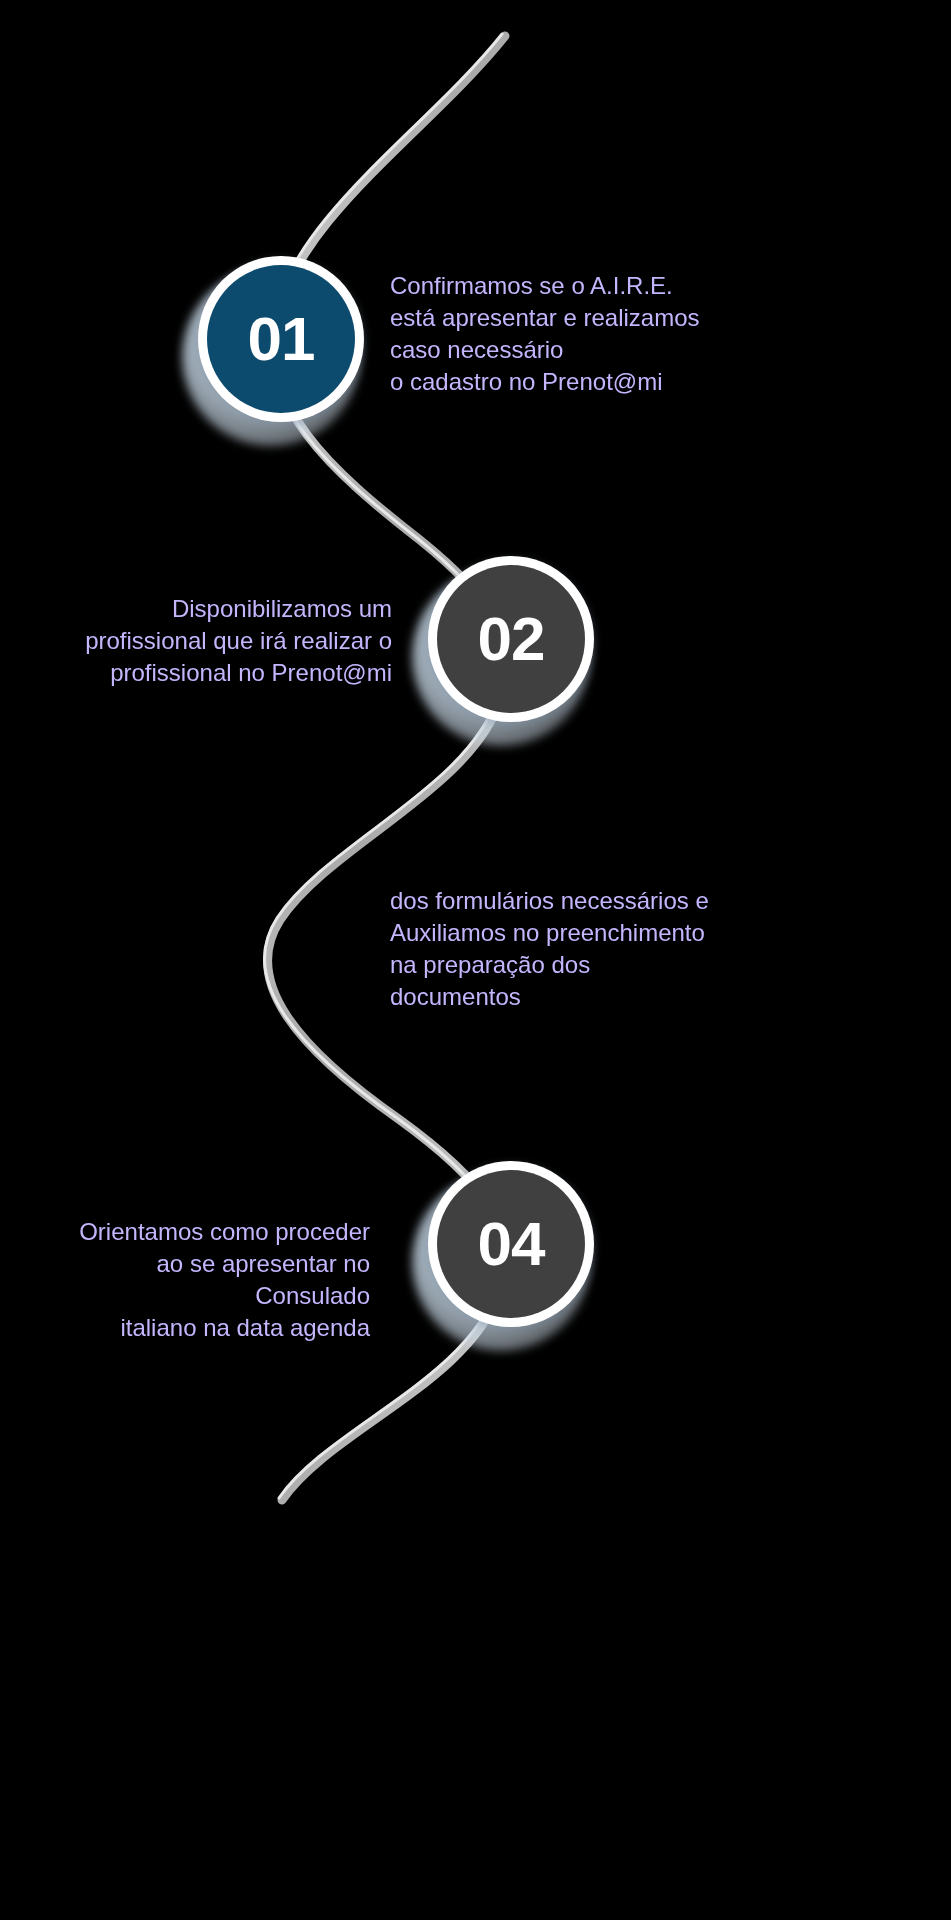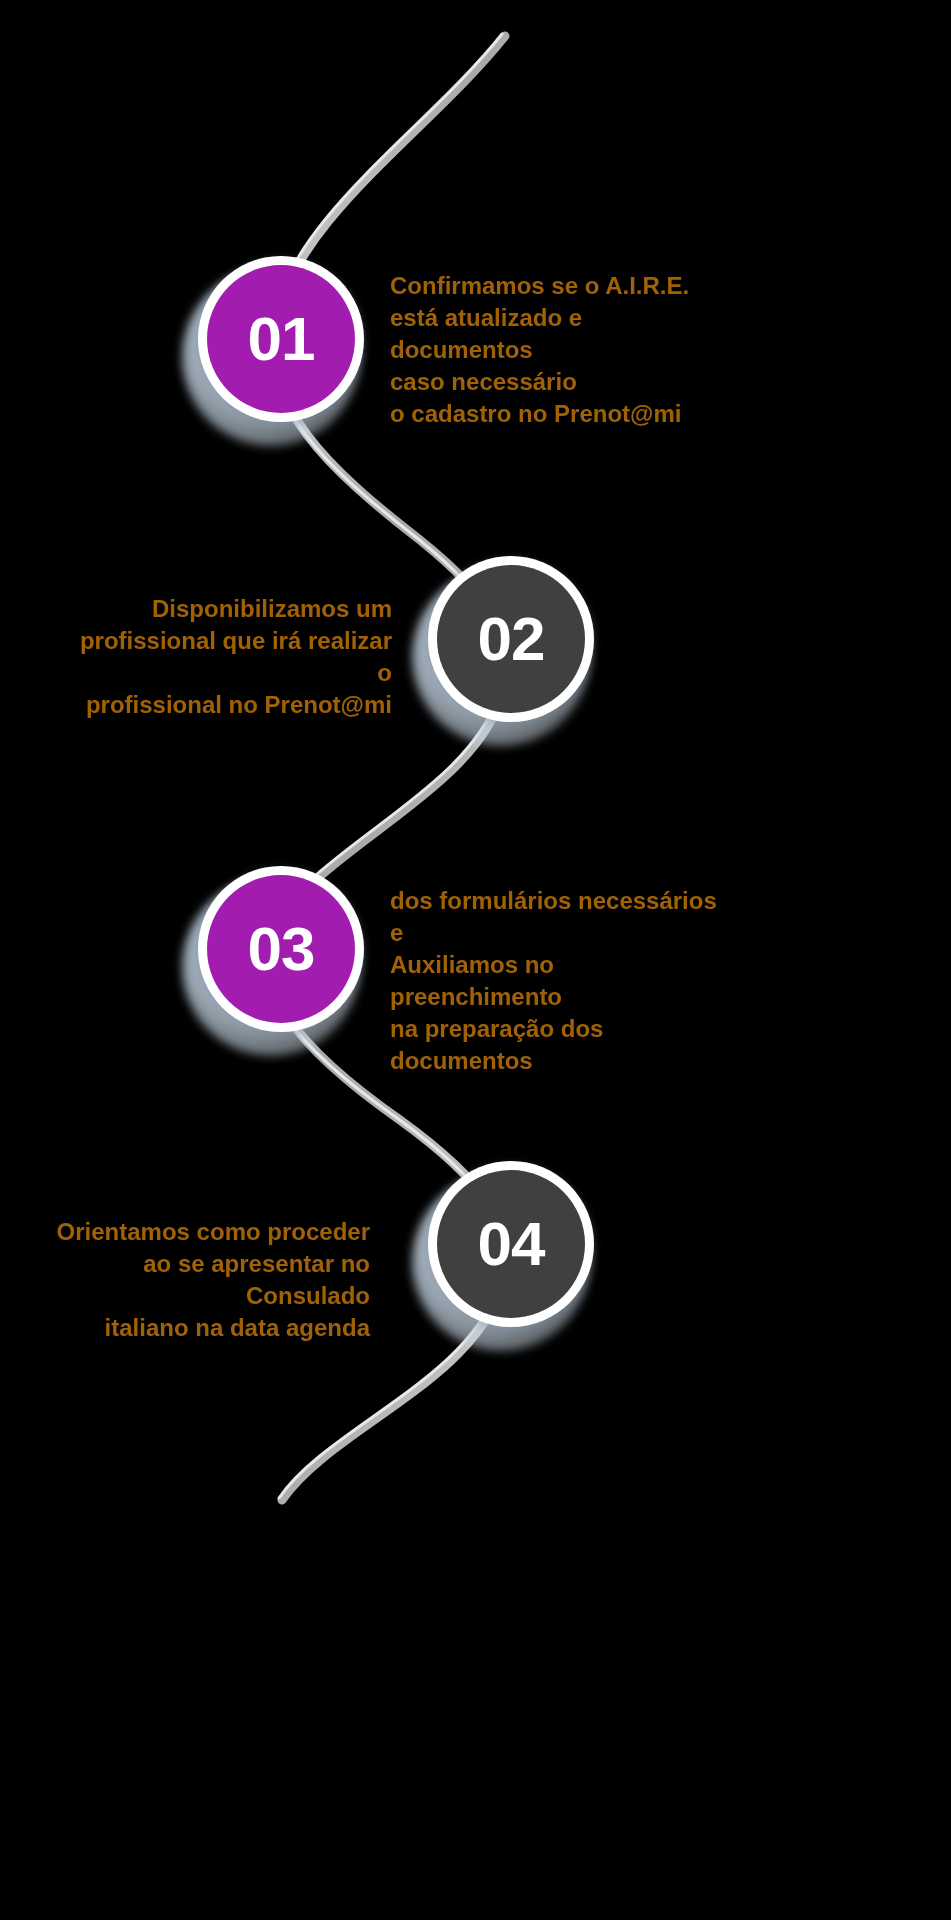--- a/index.html
+++ b/index.html
@@ -65,39 +65,39 @@
     left: 31px;
     top: 15px;
     width: 148px;
     height: 148px;
     border-radius: 50%;
     display: flex;
     align-items: center;
     justify-content: center;
   }
 
-  .node-disc.red   { background: #a21caf; }
+  .node-disc.red   { background: #0c4a6e; }
   .node-disc.green { background: #404040; }
 
   .node-number {
     color: #ffffff;
     font-family: "Liberation Sans", sans-serif;
     font-size: 62px;
     font-weight: bold;
     letter-spacing: -1px;
     line-height: 1;
   }
 
   
   .step-text {
     position: absolute;
-    color: #a16207;
+    color: #c4b5fd;
     font-family: "Liberation Sans", sans-serif;
     font-size: 24px;
-    font-weight: bold;
+    font-weight: normal;
     line-height: 1.33;
     width: 330px;
   }
 
   .step-text.right { text-align: left; }
   .step-text.left  { text-align: right; }
 
   
   #node-01 { left: 176px; top: 250px;  }
   #node-02 { left: 406px; top: 550px;  }
@@ -145,46 +145,39 @@
   <div class="step-node" id="node-01">
     <div class="node-shadow"></div>
     <div class="node-ring"></div>
     <div class="node-disc red">
       <span class="node-number">01</span>
     </div>
   </div>
 
   <div class="step-text right" id="text-01">
     <div>Confirmamos se o A.I.R.E.</div>
-    <div>está atualizado e documentos</div>
+    <div>está apresentar e realizamos</div>
     <div>caso necessário</div>
     <div>o cadastro no Prenot@mi</div>
   </div>
 
   <div class="step-node" id="node-02">
     <div class="node-shadow"></div>
     <div class="node-ring"></div>
     <div class="node-disc green">
       <span class="node-number">02</span>
     </div>
   </div>
 
   <div class="step-text left" id="text-02">
     <div>Disponibilizamos um</div>
     <div>profissional que irá realizar o</div>
     <div>profissional no Prenot@mi</div>
   </div>
 
-  <div class="step-node" id="node-03">
-    <div class="node-shadow"></div>
-    <div class="node-ring"></div>
-    <div class="node-disc red">
-      <span class="node-number">03</span>
-    </div>
-  </div>
 
   <div class="step-text right" id="text-03">
     <div>dos formulários necessários e</div>
     <div>Auxiliamos no preenchimento</div>
     <div>na preparação dos documentos</div>
   </div>
 
   <div class="step-node" id="node-04">
     <div class="node-shadow"></div>
     <div class="node-ring"></div>

